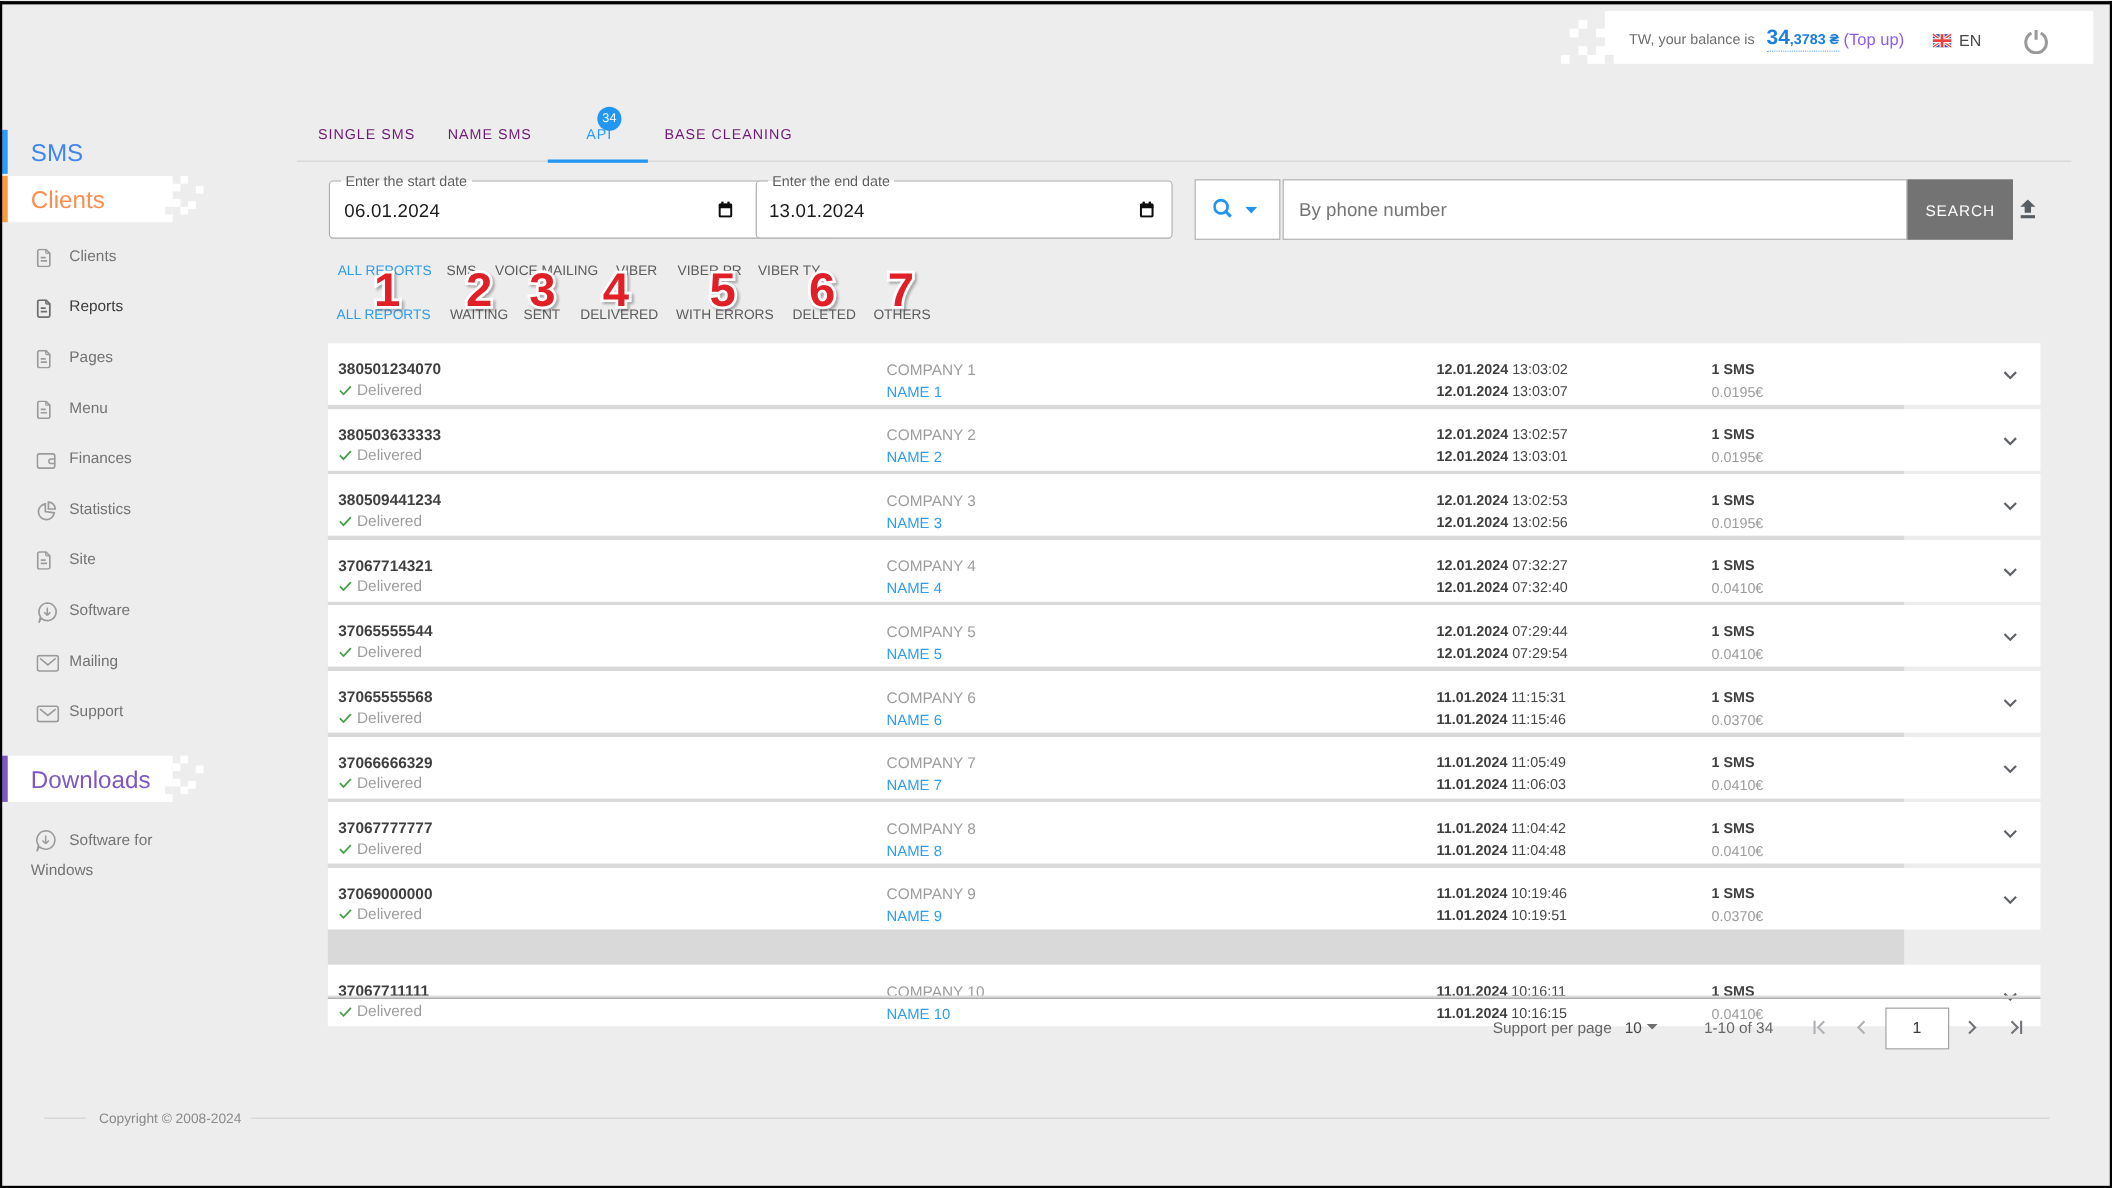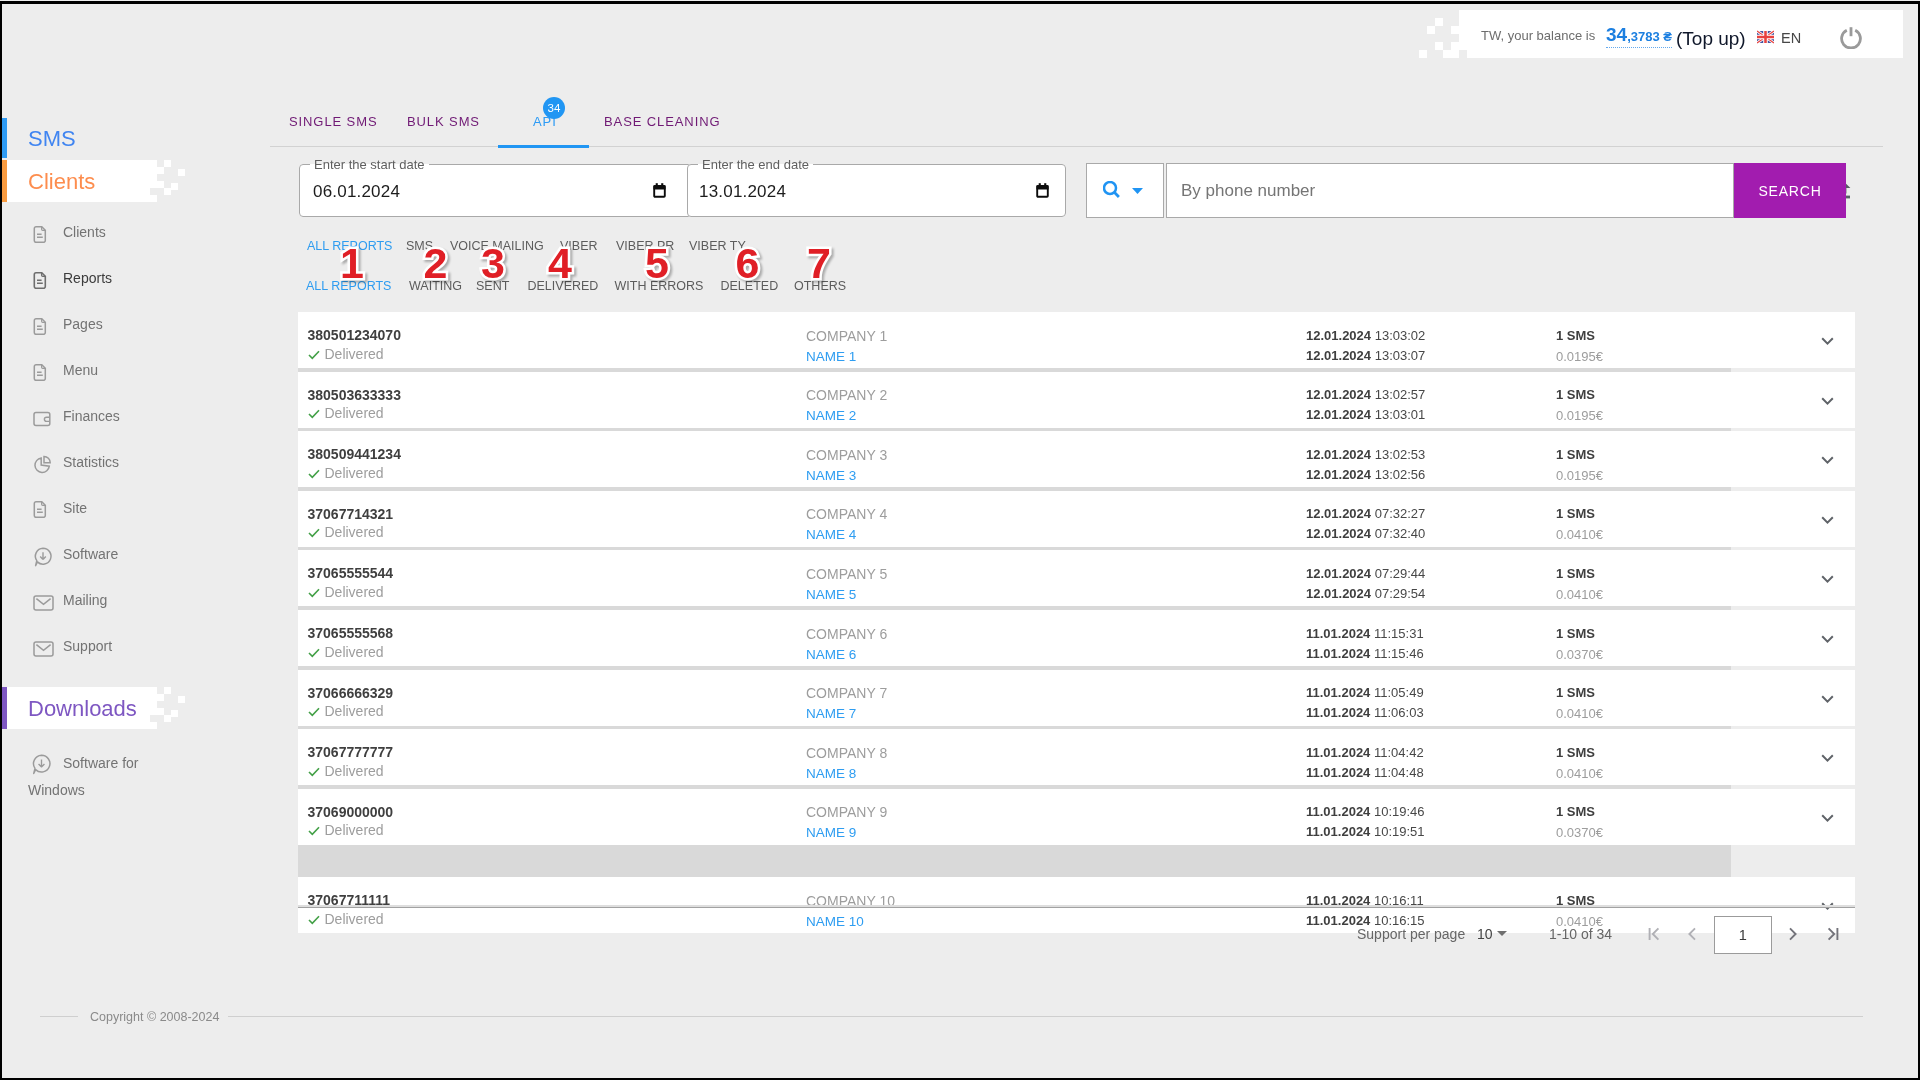--- a/index.html
+++ b/index.html
@@ -12,21 +12,21 @@
 #f-right{left:1917.5px;top:1px;width:2.5px;height:1079px;background:#000}
 #f-bot{left:0;top:1077.5px;width:1920px;height:2.5px;background:#000}
 .wsq{position:absolute;background:#fff}
 .gsq{position:absolute;background:#ededed}
 
 #topbar{left:1451px;top:10px;width:452px;height:48px;background:#fff}
 #bal-g{left:1481px;top:27.5px;font-size:13px;color:#6d6d6d}
 #balwrap{left:1606px;top:24.5px;line-height:19px;border-bottom:1.5px dotted #64a9ee;padding-bottom:1px}
 #balwrap b{font-size:19px;font-weight:bold;color:#1c7fe0}
 #balwrap span{font-size:13px;font-weight:bold;color:#1c7fe0}
-#topup{left:1676px;top:27.5px;font-size:19px;color:#0f172a}
+#topup{left:1676px;top:27.5px;font-size:15px;color:#8b5cf6}
 #en{left:1781px;top:30px;font-size:14.5px;color:#474747}
 
 .sbar{width:6px;left:1px}
 .sband{left:7px;width:150px;background:#fff}
 .shead{font-size:22px;letter-spacing:0;left:28px}
 .sitem{font-size:14px;line-height:16px;color:#737373;left:63px}
 .sicon{left:33px}
 
 .tab{top:113.5px;font-size:13px;letter-spacing:0.9px;color:#701a75}
 #tabline{left:270px;top:146px;width:1613px;height:1px;background:#d2d2d2}
@@ -196,39 +196,39 @@
 
 <div class="wsq" style="left:157px;top:694px;width:7px;height:7px"></div>
 <div class="wsq" style="left:157px;top:708px;width:7px;height:7px"></div>
 <div class="wsq" style="left:164px;top:687px;width:7px;height:7px"></div>
 <div class="wsq" style="left:178px;top:696px;width:7px;height:7px"></div>
 <div class="wsq" style="left:171px;top:710px;width:7px;height:7px"></div>
 <div class="wsq" style="left:164px;top:715px;width:7px;height:7px"></div>
 <div class="gsq" style="left:150px;top:715px;width:7px;height:7px"></div>
 
 <div class="abs tab" style="left:289px">SINGLE SMS</div>
-<div class="abs tab" style="left:407px">BULK SMS</div>
+<div class="abs tab" style="left:407px">NAME SMS</div>
 <div class="abs tab" style="left:533px;color:#2d9bf5">API</div>
 <div class="abs tab" style="left:604px">BASE CLEANING</div>
 <div class="abs" id="badge">34</div>
 <div class="abs" id="tabline"></div>
 <div class="abs" id="tabul"></div>
 
 <fieldset style="left:299px;top:157px;width:459px;height:59.5px">
     <legend>Enter the start date</legend>
   </fieldset>
 <div class="abs dateval" style="left:313px;top:181.5px">06.01.2024</div>
 <fieldset style="left:687px;top:157px;width:379px;height:59.5px">
     <legend>Enter the end date</legend>
   </fieldset>
 <div class="abs dateval" style="left:699px;top:181.5px">13.01.2024</div>
 <div class="abs box" style="left:1085.5px;top:163px;width:78.5px;height:55px"></div>
 <div class="abs box" style="left:1166px;top:163px;width:568px;height:55px"></div>
 <div class="abs" style="left:1181px;top:181px;font-size:17px;color:#757575">By phone number</div>
-<div class="abs" style="left:1734px;top:163px;width:112px;height:55px;background:#a21caf;color:#fff;font-size:14px;letter-spacing:.8px;display:flex;align-items:center;justify-content:center">SEARCH</div>
+<div class="abs" style="left:1734px;top:163px;width:96px;height:55px;background:#737373;color:#fff;font-size:14px;letter-spacing:.8px;display:flex;align-items:center;justify-content:center">SEARCH</div>
 
 <div id="flinks">
 <div class="abs flink fblue" style="left:307px;top:239px">ALL REPORTS</div>
 <div class="abs flink" style="left:406px;top:239px">SMS</div>
 <div class="abs flink" style="left:450px;top:239px">VOICE MAILING</div>
 <div class="abs flink" style="left:560px;top:239px">VIBER</div>
 <div class="abs flink" style="left:616px;top:239px">VIBER PR</div>
 <div class="abs flink" style="left:689px;top:239px">VIBER TY</div>
 <div class="abs flink fblue" style="left:306px;top:278.5px">ALL REPORTS</div>
 <div class="abs flink" style="left:409px;top:278.5px">WAITING</div>

